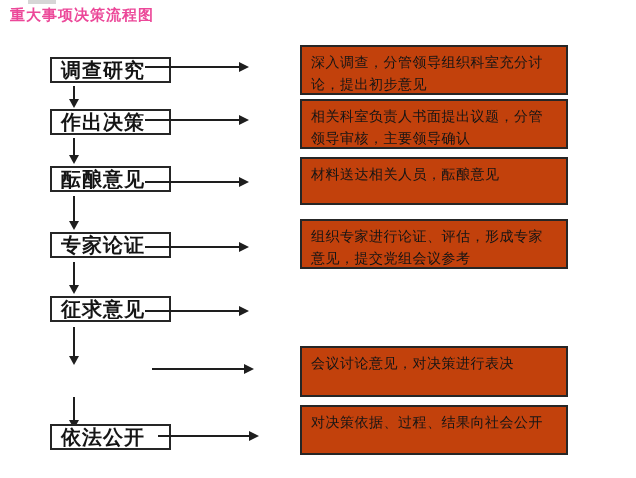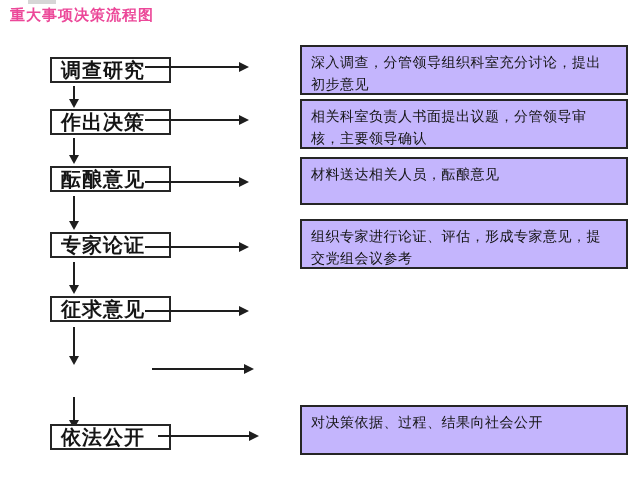--- a/index.html
+++ b/index.html
@@ -22,22 +22,22 @@
 
   .lbox {
     position:absolute; left:14px; width:121px; height:26px;
     border:2px solid #262626; box-sizing:border-box; background:#fff;
     display:flex; align-items:center; padding-left:9px;
     font-size:20px; font-weight:bold; color:#151515; letter-spacing:1px;
     white-space:nowrap;
     margin-left:36px;
   }
   .rbox {
-    position:absolute; left:300px; width:328px;
-    border:2px solid #262626; box-sizing:border-box; background:#c4b5fd;
+    position:absolute; left:300px; width:268px;
+    border:2px solid #262626; box-sizing:border-box; background:#c2410c;
     padding:4px 16px 2px 9px;
     font-size:14px; color:#151515; line-height:22px; letter-spacing:.5px;
   }
 
   .harrow { position:absolute; height:2px; background:#1e1e1e; }
   .harrow::after {
     content:""; position:absolute; right:-9px; top:-4px;
     border-left:10px solid #1e1e1e;
     border-top:5px solid transparent; border-bottom:5px solid transparent;
   }
@@ -74,19 +74,20 @@
   <div class="lbox" style="top:232px">专家论证</div>
   <div class="harrow" style="left:145px; top:246px; width:95px"></div>
   <div class="rbox" style="top:219px; height:50px">组织专家进行论证、评估，形成专家意见，提交党组会议参考</div>
   <div class="varrow" style="top:262px; height:24px"></div>
 
   <div class="lbox" style="top:296px">征求意见</div>
   <div class="harrow" style="left:145px; top:310px; width:95px"></div>
   <div class="varrow" style="top:327px; height:30px"></div>
 
   <div class="harrow" style="left:152px; top:368px; width:93px"></div>
+  <div class="rbox" style="top:346px; height:51px">会议讨论意见，对决策进行表决</div>
   <div class="varrow" style="top:397px; height:24px"></div>
 
   <div class="lbox" style="top:424px">依法公开</div>
   <div class="harrow" style="left:158px; top:435px; width:92px"></div>
   <div class="rbox" style="top:405px; height:50px">对决策依据、过程、结果向社会公开</div>
 
 </div>
 
 </body></html>

